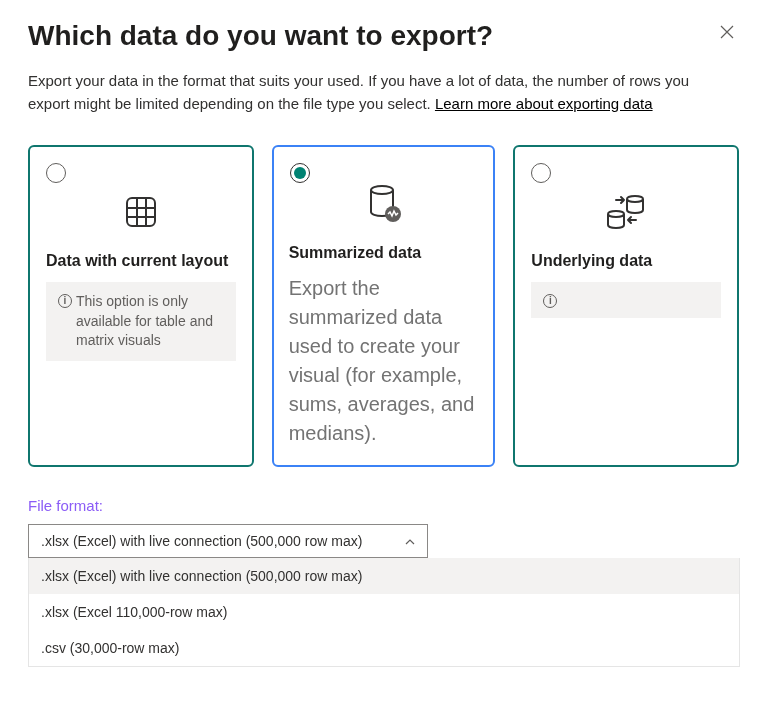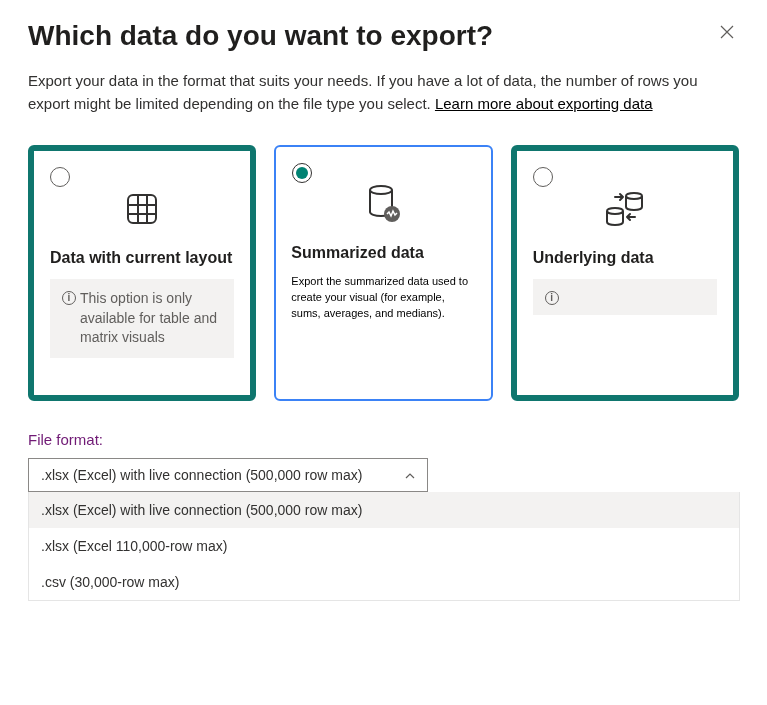--- a/index.html
+++ b/index.html
@@ -49,23 +49,23 @@
       text-decoration: underline;
       cursor: pointer;
     }
     .options-row {
       display: flex;
       gap: 18px;
       margin-bottom: 30px;
     }
     .option-card {
       flex: 1;
-      border: 6px solid #0f766e;
+      border: 2px solid #0f766e;
       border-radius: 6px;
-      padding: 16px 16px 18px 16px;
+      padding: 23px 16px 18px 16px;
       position: relative;
       cursor: pointer;
       min-height: 256px;
     }
     .option-card.selected {
       border: 2px solid #3b82f6;
       padding: 15px 15px 17px 15px;
     }
     .radio-circle {
       position: absolute;
@@ -120,27 +120,27 @@
       border: 1px solid #605e5c;
       border-radius: 50%;
       text-align: center;
       font-size: 10px;
       line-height: 12px;
       font-weight: bold;
       flex-shrink: 0;
       margin-top: 2px;
     }
     .card-description {
-      font-size: 11px;
-      color: #000000;
+      font-size: 20px;
+      color: #737373;
       line-height: 1.45;
     }
     .section-label {
       font-size: 15px;
-      color: #701a75;
+      color: #8b5cf6;
       margin-bottom: 10px;
     }
     .select-box {
       width: 400px;
       border: 1px solid #8a8886;
       background: #ffffff;
       padding: 8px 12px;
       font-size: 14px;
       color: #323130;
       display: flex;
@@ -177,21 +177,21 @@
 
 <button class="close-button">
   <svg width="14" height="14" viewBox="0 0 14 14">
     <path d="M1 1 L13 13 M13 1 L1 13" stroke="#605e5c" stroke-width="1.2" fill="none"></path>
   </svg>
 </button>
 
 <h1 class="dialog-title">Which data do you want to export?</h1>
 
 <p class="dialog-description">
-  <span>Export your data in the format that suits your needs. If you have a lot of data, the number of rows you export might be limited depending on the file type you select.  </span>
+  <span>Export your data in the format that suits your used. If you have a lot of data, the number of rows you export might be limited depending on the file type you select.  </span>
   <a class="learn-more-link">Learn more about exporting data</a>
 </p>
 
 <div class="options-row">
 
   <div class="option-card">
     <div class="radio-circle"></div>
     <div class="card-icon">
       <svg width="36" height="36" viewBox="0 0 36 36">
         <rect x="4" y="4" width="28" height="28" rx="5" ry="5" fill="none" stroke="#323130" stroke-width="2"></rect>

